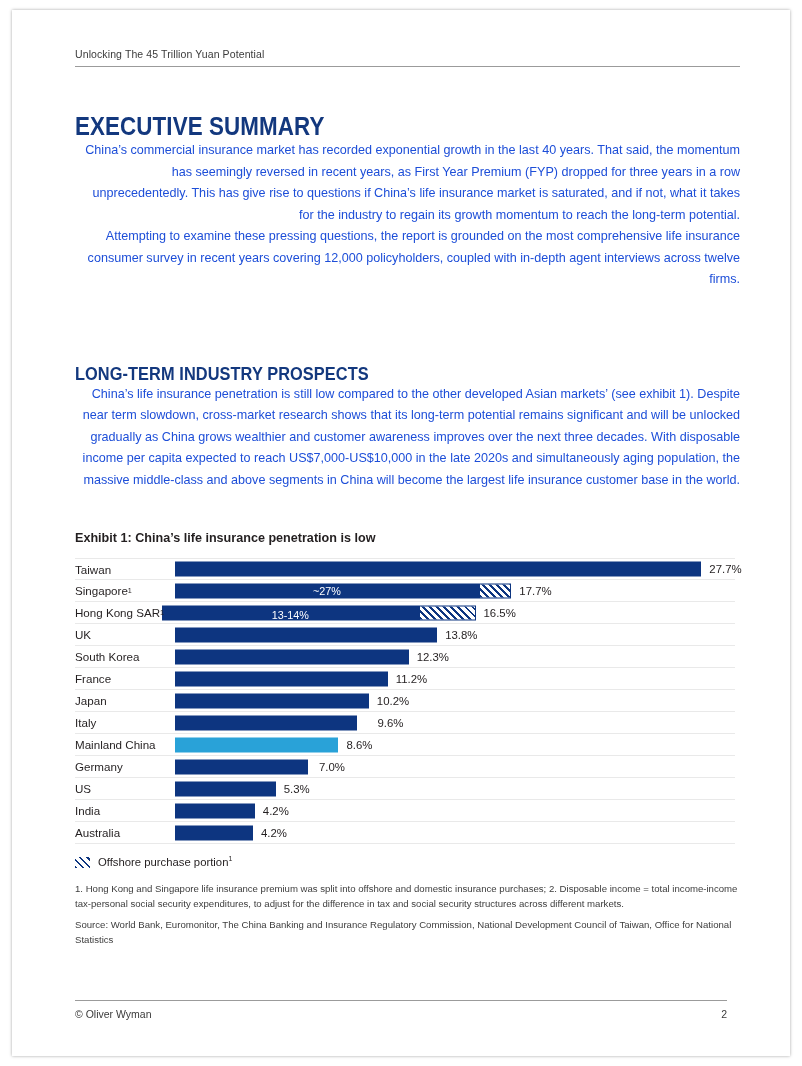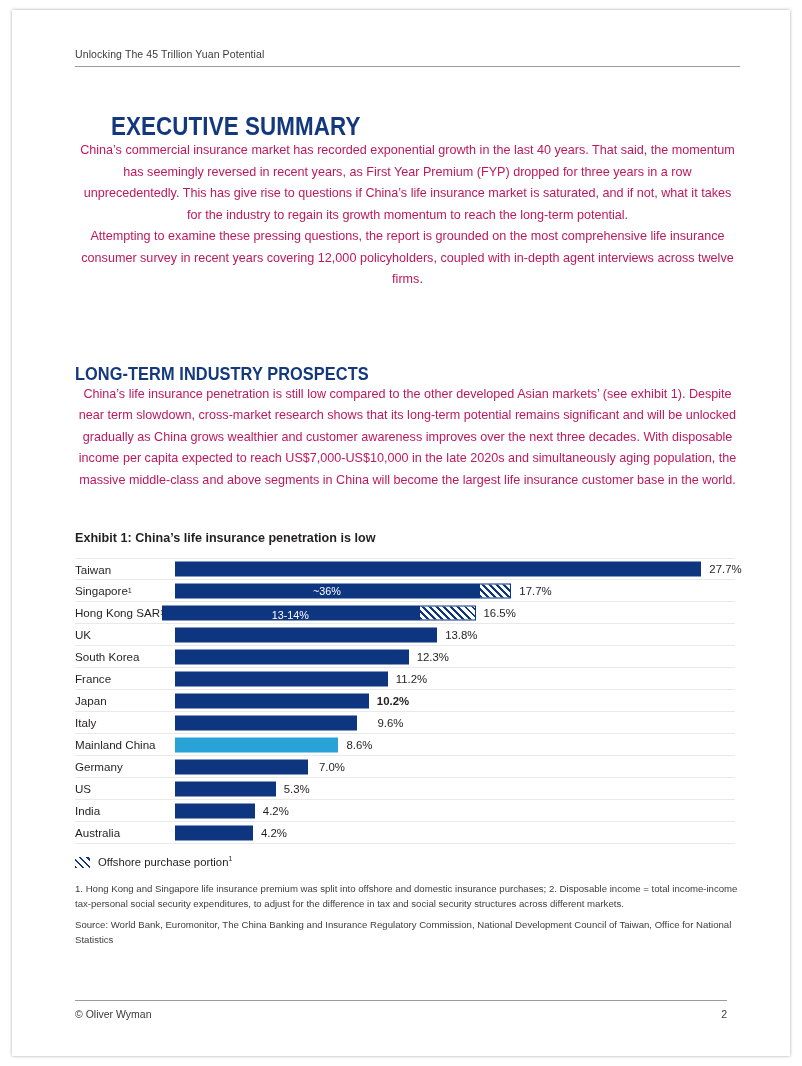--- a/index.html
+++ b/index.html
@@ -62,29 +62,29 @@
     transform-origin: left center;
   }
   h1.sec-title {
     font-size: 26px;
     line-height: 28px;
   }
   h2.sec-title {
     font-size: 19px;
     line-height: 21px;
   }
-  .h1-wrap { margin-top: 45px; margin-left: 36px; }
+  .h1-wrap { margin-top: 45px; }
   .h2-wrap { margin-top: 72px; }
 
   p.body {
     font-size: 12.6px;
     line-height: 21.5px;
-    color: #be185d;
+    color: #1d4ed8;
     margin: 0;
-    text-align: center;
+    text-align: right;
   }
   .p-gap-1 { margin-top: 21px; }
   .p-gap-2 { margin-top: 21px; }
   .p-gap-3 { margin-top: 21px; }
 
   
   .exhibit { margin-top: 38px; }
   .ex-title {
     font-size: 12.6px;
     font-weight: bold;
@@ -259,21 +259,21 @@
                   <div class="seg-solid" style="width: 526.3px;"></div>
                 </div>
                 <div class="val-label" style="left: 534.3px;">27.7%</div>
               </div>
             </div>
             <div class="row">
               <div class="row-label">Singapore<sup>1</sup></div>
               <div class="bar-area">
                 <div class="bar-wrap">
                   <div class="seg-solid" style="width: 304px;">
-                    <span class="inbar-label">~36%</span>
+                    <span class="inbar-label">~27%</span>
                   </div>
                   <div class="seg-hatch" style="width: 32.3px;"></div>
                 </div>
                 <div class="val-label" style="left: 344.3px;">17.7%</div>
               </div>
             </div>
             <div class="row">
               <div class="row-label">Hong Kong SAR<sup>1</sup></div>
               <div class="bar-area" style="left: 87px;">
                 <div class="bar-wrap">
@@ -311,21 +311,21 @@
                 </div>
                 <div class="val-label" style="left: 220.8px;">11.2%</div>
               </div>
             </div>
             <div class="row">
               <div class="row-label">Japan</div>
               <div class="bar-area">
                 <div class="bar-wrap">
                   <div class="seg-solid" style="width: 193.8px;"></div>
                 </div>
-                <div class="val-label" style="left: 201.8px; font-weight: bold;">10.2%</div>
+                <div class="val-label" style="left: 201.8px;">10.2%</div>
               </div>
             </div>
             <div class="row">
               <div class="row-label">Italy</div>
               <div class="bar-area">
                 <div class="bar-wrap">
                   <div class="seg-solid" style="width: 182.4px;"></div>
                 </div>
                 <div class="val-label" style="left: 190.4px; margin-left: 12px;">9.6%</div>
               </div>

